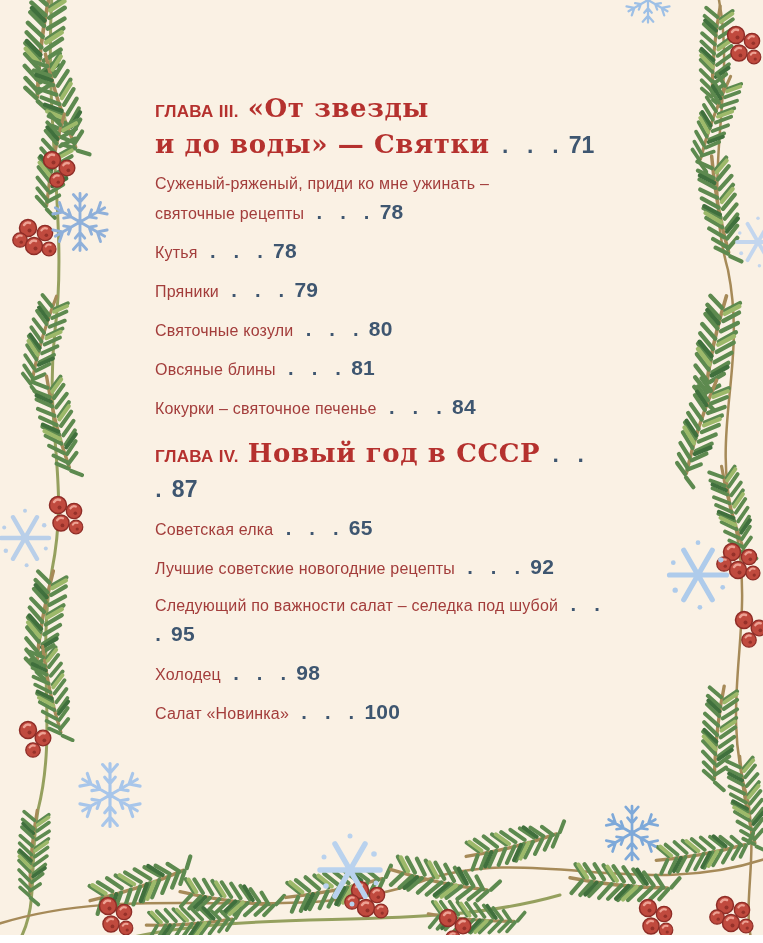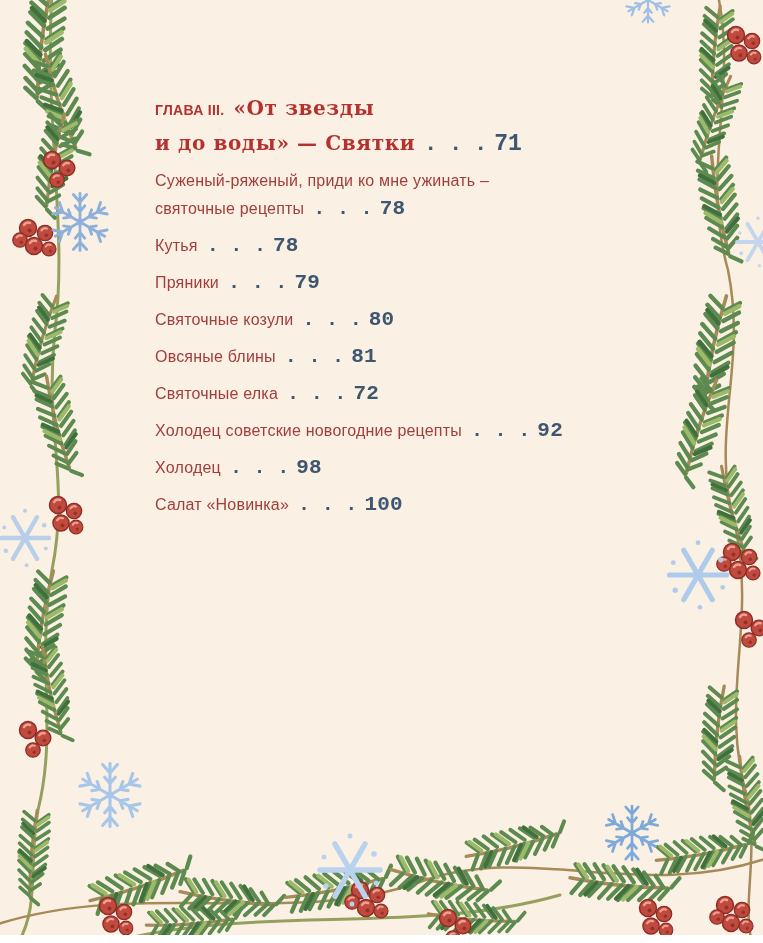--- a/index.html
+++ b/index.html
@@ -18,44 +18,44 @@
   .ndk{stroke:#40703d;stroke-width:4.2;stroke-linecap:round;fill:none;}
   .nlt{stroke:#9db96a;stroke-width:4.2;stroke-linecap:round;fill:none;}
   .flake{stroke:currentColor;stroke-width:3;stroke-linecap:round;fill:none;}
   .flakeb{stroke:currentColor;stroke-width:5.5;stroke-linecap:round;fill:none;}
   .bottom-strip{position:absolute;left:0;bottom:0;width:763px;height:8px;background:#ffffff;z-index:3;}
 
   .toc{position:absolute;left:155px;top:92px;width:480px;z-index:2;}
   .chapter{line-height:33px;margin:0 0 6px 0;color:var(--chapter-red,#b5312e);}
   .chapter .kicker{
     font-family:"Liberation Sans",sans-serif;font-weight:bold;
-    font-size:14px;letter-spacing:0.3px;margin-right:9px;
+    font-size:17px;letter-spacing:0.3px;margin-right:9px;
   }
   .chapter .ctitle{
     font-family:"DejaVu Serif",serif;font-weight:bold;
-    font-size:20px;letter-spacing:0.6px;white-space:pre-line;
+    font-size:26px;letter-spacing:0.6px;white-space:pre-line;
   }
   .chapter .dots{font-size:18px;}
   .chapter .pg{font-size:23px;}
   .chapter-iv{margin-top:14px;}
   .item{
     line-height:28px;margin:0 0 9px 0;
     font-size:16px;letter-spacing:0.2px;
     color:var(--item-red,#a33d3b);
   }
   .item .it{white-space:pre-line;margin-top:16px;}
   .dots{
     color:var(--page-number-blue,#3e5670);
     font-family:"DejaVu Sans",sans-serif;font-weight:bold;
     font-size:16px;letter-spacing:6px;
     margin:0 4px 0 12px;
   }
   .pg{
     color:var(--page-number-blue,#3e5670);
-    font-family:Liberation Mono, monospace;font-weight:bold;
+    font-family:Liberation Sans, sans-serif;font-weight:bold;
     font-size:21px;
   }
 </style>
 </head>
 <body>
 
 <div class="page">
 
   <svg class="deco" width="763" height="943" viewBox="0 0 763 943" aria-hidden="true">
     <defs>
@@ -188,23 +188,28 @@
       <span class="kicker">ГЛАВА III.</span><span class="ctitle">«От звезды
 и до воды» — Святки</span><span class="dots">. . .</span><span class="pg">71</span>
     </div>
 
     <div class="item"><span class="it">Суженый-ряженый, приди ко мне ужинать –
 святочные рецепты</span><span class="dots">. . .</span><span class="pg">78</span></div>
     <div class="item"><span class="it">Кутья</span><span class="dots">. . .</span><span class="pg">78</span></div>
     <div class="item"><span class="it">Пряники</span><span class="dots">. . .</span><span class="pg">79</span></div>
     <div class="item"><span class="it">Святочные козули</span><span class="dots">. . .</span><span class="pg">80</span></div>
     <div class="item"><span class="it">Овсяные блины</span><span class="dots">. . .</span><span class="pg">81</span></div>
-
-
-    <div class="item"><span class="it">Святочные елка</span><span class="dots">. . .</span><span class="pg">72</span></div>
-    <div class="item"><span class="it">Холодец советские новогодние рецепты</span><span class="dots">. . .</span><span class="pg">92</span></div>
+    <div class="item"><span class="it">Кокурки – святочное печенье</span><span class="dots">. . .</span><span class="pg">84</span></div>
+
+    <div class="chapter chapter-iv">
+      <span class="kicker">ГЛАВА IV.</span><span class="ctitle">Новый год в СССР</span><span class="dots">. . .</span><span class="pg">87</span>
+    </div>
+
+    <div class="item"><span class="it">Советская елка</span><span class="dots">. . .</span><span class="pg">65</span></div>
+    <div class="item"><span class="it">Лучшие советские новогодние рецепты</span><span class="dots">. . .</span><span class="pg">92</span></div>
+    <div class="item"><span class="it">Следующий по важности салат – селедка под шубой</span><span class="dots">. . .</span><span class="pg">95</span></div>
     <div class="item"><span class="it">Холодец</span><span class="dots">. . .</span><span class="pg">98</span></div>
     <div class="item"><span class="it">Салат «Новинка»</span><span class="dots">. . .</span><span class="pg">100</span></div>
 
   </div>
 
   <div class="bottom-strip"></div>
 </div>
 
 </body></html>

